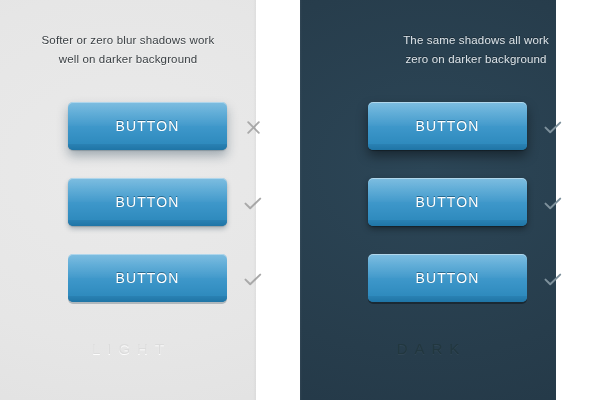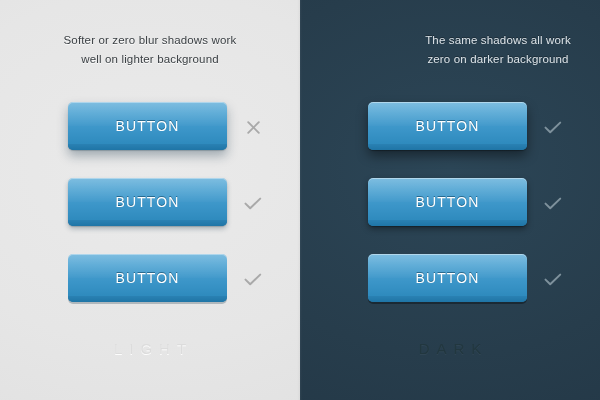--- a/index.html
+++ b/index.html
@@ -14,21 +14,21 @@
     height: 400px;
     overflow: hidden;
     font-family: "Liberation Sans", sans-serif;
     -webkit-font-smoothing: antialiased;
   }
 
   
   .panel {
     position: absolute;
     top: 0;
-    width: 300px;
+    width: 256px;
     height: 400px;
     box-sizing: border-box;
     text-decoration: underline;
   }
   .panel--light {
     left: 0;
     background:
       radial-gradient(ellipse 420px 320px at 50% 42%, #eaeaea 0%, #e6e6e6 55%, #e0e0e0 100%);
   }
   .panel--dark {
@@ -220,21 +220,21 @@
 </style>
 </head>
 <body>
 
 <div id="stage">
 
   <section class="panel panel--light">
 
     <div class="caption">
       <span>Softer or zero blur shadows work</span>
-      <span>well on lighter background</span>
+      <span>well on darker background</span>
     </div>
 
     <div class="rows">
 
       <div class="row">
         <button class="btn shadow-soft">
           <span class="btn-label">BUTTON</span>
         </button>
         <span class="verdict">
           <svg width="15" height="15" viewBox="0 0 15 15" fill="none" stroke-width="1.9" stroke-linecap="round">

